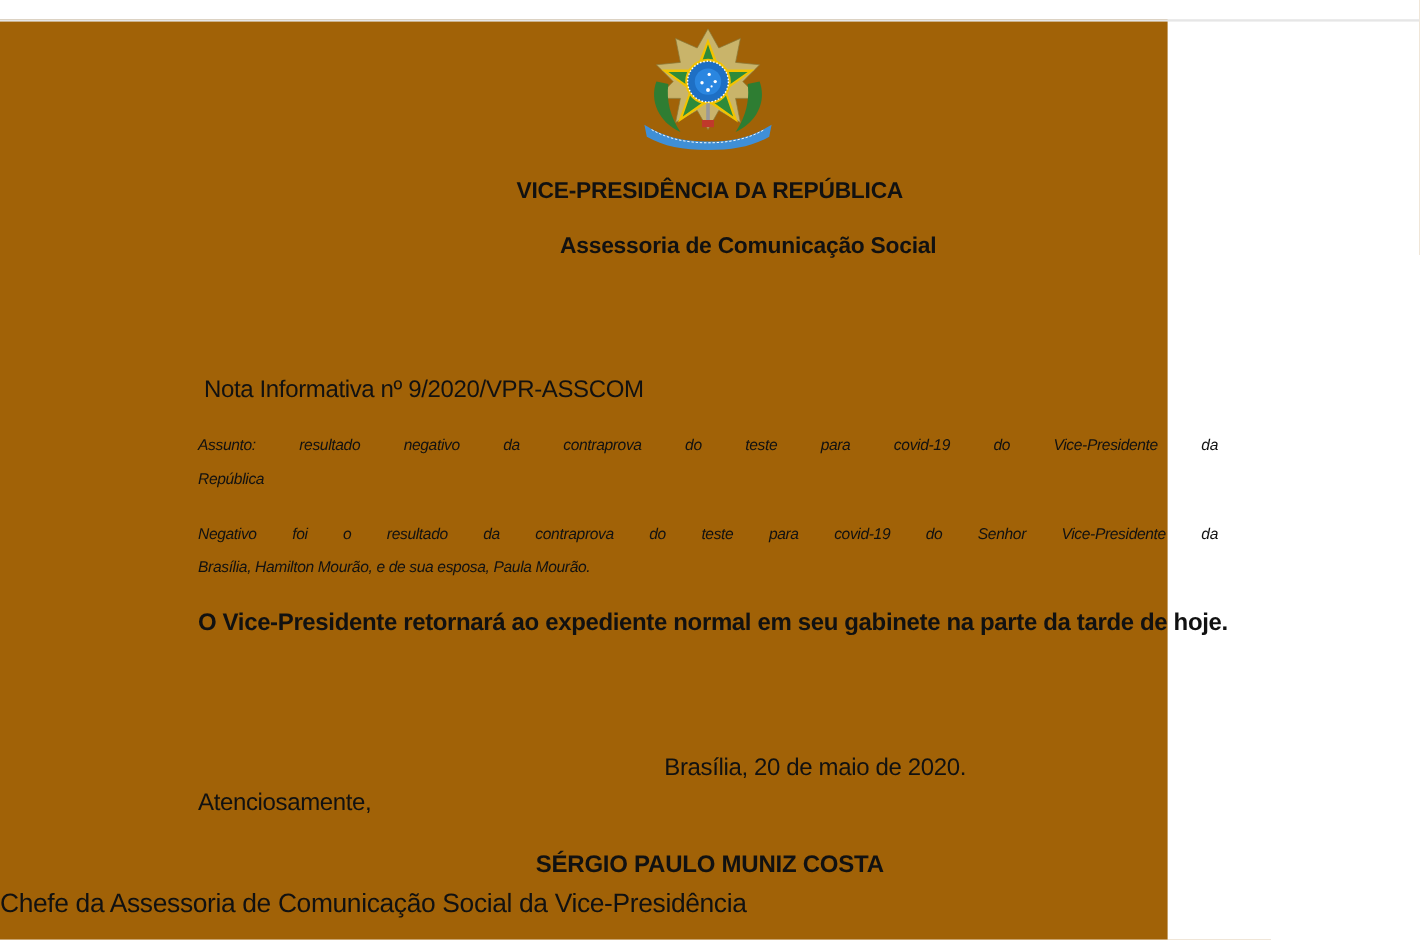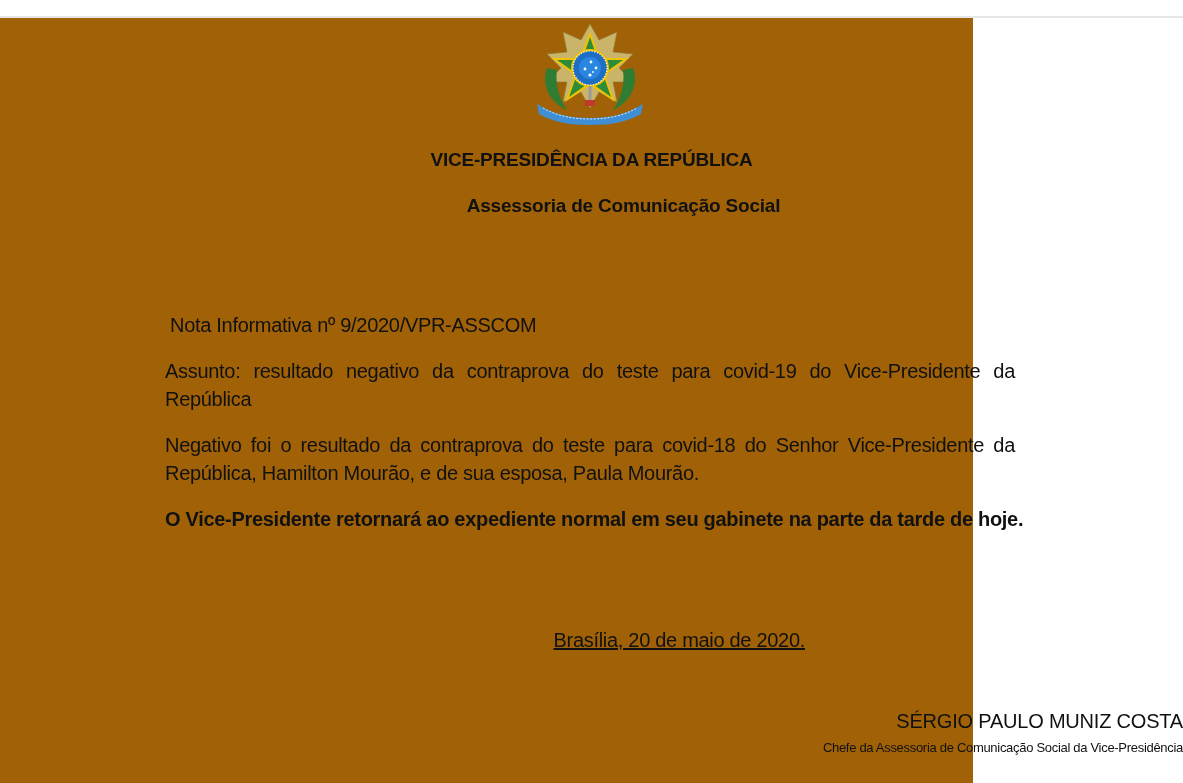--- a/index.html
+++ b/index.html
@@ -50,54 +50,55 @@
       position: absolute;
       font-size: 20px;
       line-height: 28px;
       letter-spacing: -0.3px;
       white-space: nowrap;
     }
     .justified-block {
       position: absolute;
       left: 165px;
       width: 850px;
-      font-size: 20px;
+      font-size: 13px;
       line-height: 28px;
       letter-spacing: -0.3px;
       text-align: justify;
       text-align-last: left;
+      font-style: italic;
     }
     .line-j {
       display: block;
       text-align: justify;
       text-align-last: justify;
       white-space: nowrap;
     }
     .line-l {
       display: block;
       text-align: left;
       white-space: nowrap;
     }
     .signature-name {
       position: absolute;
       left: 0;
       width: 1183px;
       top: 694px;
-      text-align: right;
-      font-weight: normal;
+      text-align: center;
+      font-weight: bold;
       font-size: 20px;
       letter-spacing: -0.2px;
     }
     .signature-role {
       position: absolute;
       left: 0;
       width: 1183px;
       top: 724px;
-      text-align: right;
-      font-size: 13px;
+      text-align: left;
+      font-size: 22px;
       letter-spacing: -0.3px;
     }
   </style>
 </head>
 <body>
 
 <div class="page">
   <div class="top-edge"></div>
 
   <div class="coat-of-arms">
@@ -134,24 +135,25 @@
   <div class="org-title l2">Assessoria de Comunicação Social</div>
 
   <div class="text" style="left:170px; top:295px;">Nota Informativa nº 9/2020/VPR-ASSCOM</div>
 
   <div class="justified-block" style="top:341px;">
     <span class="line-j">Assunto: resultado negativo da contraprova do teste para covid-19 do Vice-Presidente da</span>
     <span class="line-l">República</span>
   </div>
 
   <div class="justified-block" style="top:415px;">
-    <span class="line-j">Negativo foi o resultado da contraprova do teste para covid-18 do Senhor Vice-Presidente da</span>
-    <span class="line-l">República, Hamilton Mourão, e de sua esposa, Paula Mourão.</span>
+    <span class="line-j">Negativo foi o resultado da contraprova do teste para covid-19 do Senhor Vice-Presidente da</span>
+    <span class="line-l">Brasília, Hamilton Mourão, e de sua esposa, Paula Mourão.</span>
   </div>
 
   <div class="text" style="left:165px; top:489px;font-weight:bold;">O Vice-Presidente retornará ao expediente normal em seu gabinete na parte da tarde de hoje.</div>
 
-  <div class="text" style="right:168px; top:610px;text-decoration:underline;">Brasília, 20 de maio de 2020.</div>
+  <div class="text" style="right:168px; top:610px;">Brasília, 20 de maio de 2020.</div>
 
+  <div class="text" style="left:165px; top:639px;">Atenciosamente,</div>
 
   <div class="signature-name">SÉRGIO PAULO MUNIZ COSTA</div>
   <div class="signature-role">Chefe da Assessoria de Comunicação Social da Vice-Presidência</div>
 </div>
 
 </body></html>

